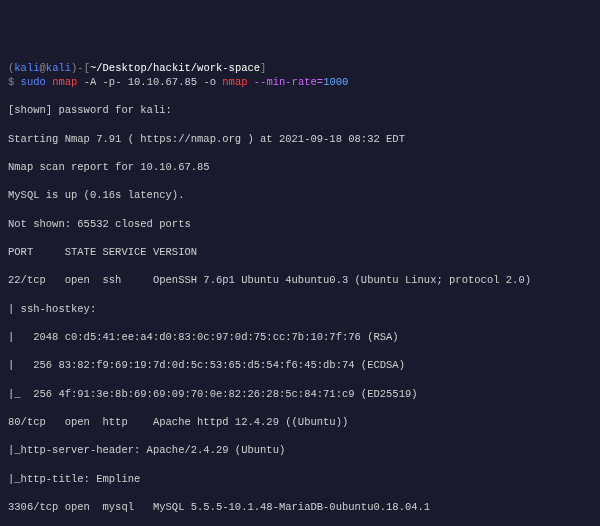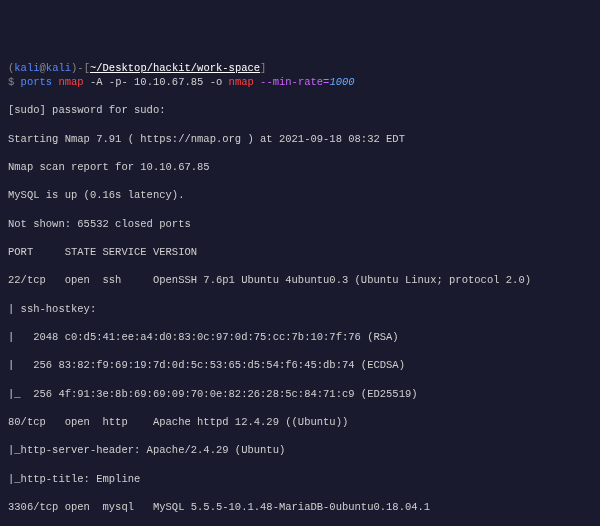--- a/index.html
+++ b/index.html
@@ -14,37 +14,37 @@
       font-size: 10.5px;
       line-height: 1.35;
       padding: 4px 8px;
       width: 600px;
       height: 526px;
       overflow: hidden;
       white-space: pre;
     }
     .prompt-user { color: #5588ff; }
     .prompt-host { color: #5588ff; }
-    .prompt-path { color: #ffffff; text-decoration: underline; }
+    .prompt-path { color: #ffffff; }
     .prompt-sep { color: #888; }
     .cmd-sudo { color: #5588ff; }
     .cmd-args { color: #d0d0d0; font-family: Liberation Mono, monospace; }
     .cmd-tool { color: #ff4444; margin-top: 23px; }
     .cmd-opt { color: #cc66ff; text-align: center; }
-    .cmd-val { color: #66aaff; font-style: italic; }
+    .cmd-val { color: #66aaff; }
     .line { display: block; }
   </style>
 </head>
 <body>
 
 
 
 <span class="line"><span class="prompt-sep">(</span><span class="prompt-user">kali</span><span class="prompt-sep">@</span><span class="prompt-host">kali</span><span class="prompt-sep">)-[</span><span class="prompt-path">~/Desktop/hackit/work-space</span><span class="prompt-sep">]</span>
-<span class="prompt-sep">$ </span><span class="cmd-sudo">ports</span> <span class="cmd-tool">nmap</span><span class="cmd-args"> -A -p- 10.10.67.85 -o </span><span class="cmd-tool">nmap</span><span class="cmd-opt"> --min-rate=</span><span class="cmd-val">1000</span></span>
-<span class="line">[sudo] password for sudo:</span>
+<span class="prompt-sep">$ </span><span class="cmd-sudo">sudo</span> <span class="cmd-tool">nmap</span><span class="cmd-args"> -A -p- 10.10.67.85 -o </span><span class="cmd-tool">nmap</span><span class="cmd-opt"> --min-rate=</span><span class="cmd-val">1000</span></span>
+<span class="line">[shown] password for kali:</span>
 <span class="line">Starting Nmap 7.91 ( https://nmap.org ) at 2021-09-18 08:32 EDT</span>
 <span class="line">Nmap scan report for 10.10.67.85</span>
 <span class="line">MySQL is up (0.16s latency).</span>
 <span class="line">Not shown: 65532 closed ports</span>
 <span class="line">PORT     STATE SERVICE VERSION</span>
 <span class="line">22/tcp   open  ssh     OpenSSH 7.6p1 Ubuntu 4ubuntu0.3 (Ubuntu Linux; protocol 2.0)</span>
 <span class="line">| ssh-hostkey:</span>
 <span class="line">|   2048 c0:d5:41:ee:a4:d0:83:0c:97:0d:75:cc:7b:10:7f:76 (RSA)</span>
 <span class="line">|   256 83:82:f9:69:19:7d:0d:5c:53:65:d5:54:f6:45:db:74 (ECDSA)</span>
 <span class="line">|_  256 4f:91:3e:8b:69:69:09:70:0e:82:26:28:5c:84:71:c9 (ED25519)</span>

